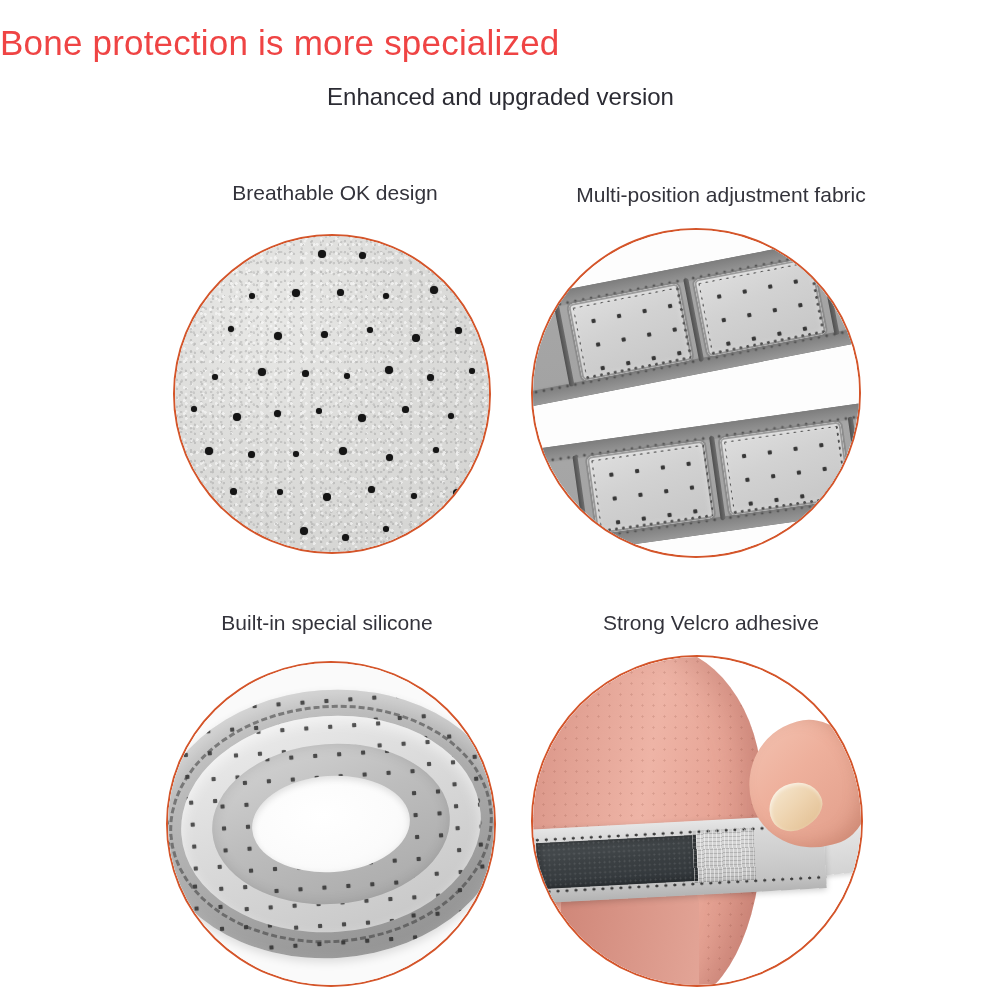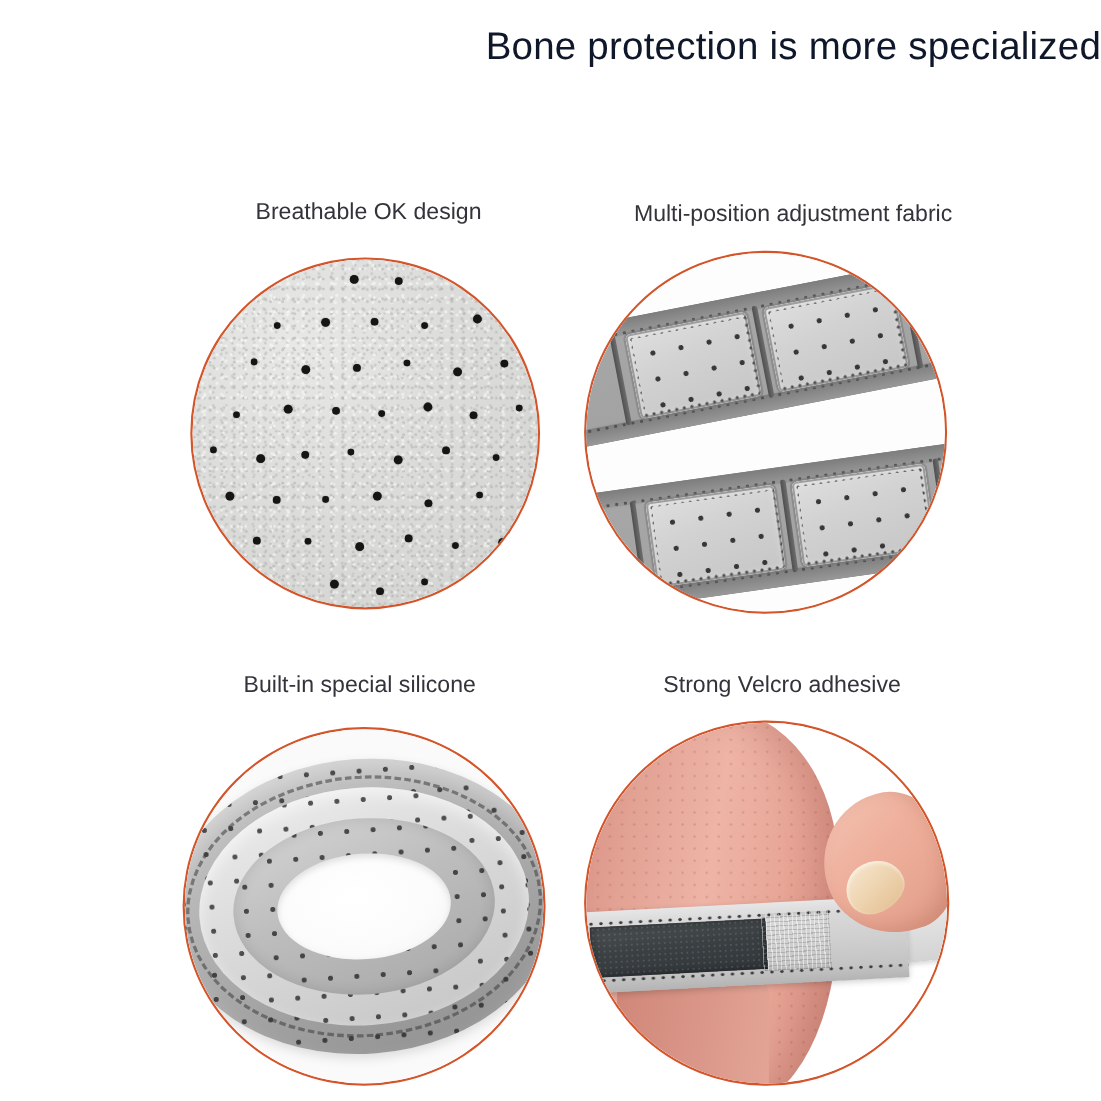--- a/index.html
+++ b/index.html
@@ -22,25 +22,25 @@
     height: 1001px;
     background: #ffffff;
   }
 
   
   .headline {
     position: absolute;
     top: 22px;
     left: 0;
     width: 1001px;
-    text-align: right;
+    text-align: left;
     font-size: 35px;
     line-height: 42px;
     letter-spacing: .2px;
-    color: #0f172a;
+    color: #ef4444;
     font-weight: 400;
     white-space: nowrap;
   }
   .subhead {
     position: absolute;
     top: 82px;
     left: 0;
     width: 1001px;
     text-align: center;
     font-size: 24px;
@@ -316,20 +316,21 @@
     box-shadow: inset 0 2px 4px rgba(255,255,255,.6);
   }
 </style>
 </head>
 <body>
 
 <div class="page">
 
   <div class="headline">Bone protection is more specialized</div>
 
+  <div class="subhead">Enhanced and upgraded version</div>
 
   <div class="caption cap-tl">Breathable OK design</div>
 
   <div class="caption cap-tr">Multi-position adjustment fabric</div>
 
   <div class="caption cap-br">Strong Velcro adhesive</div>
 
   <div class="caption cap-bl">Built-in special silicone</div>
 
   <div class="circle c-tl">

